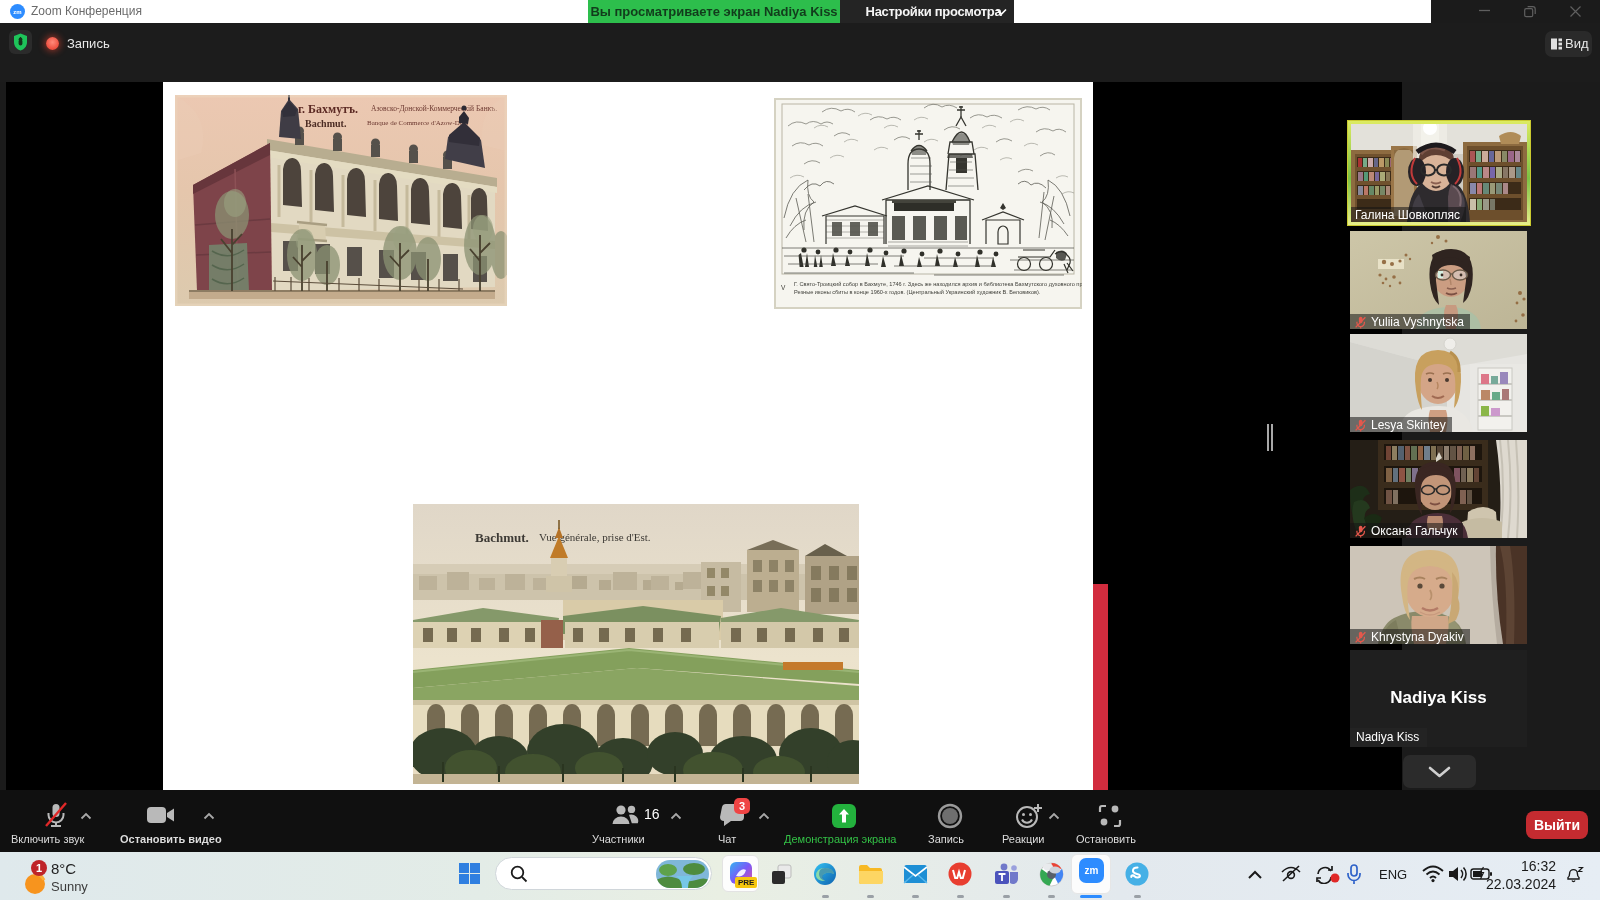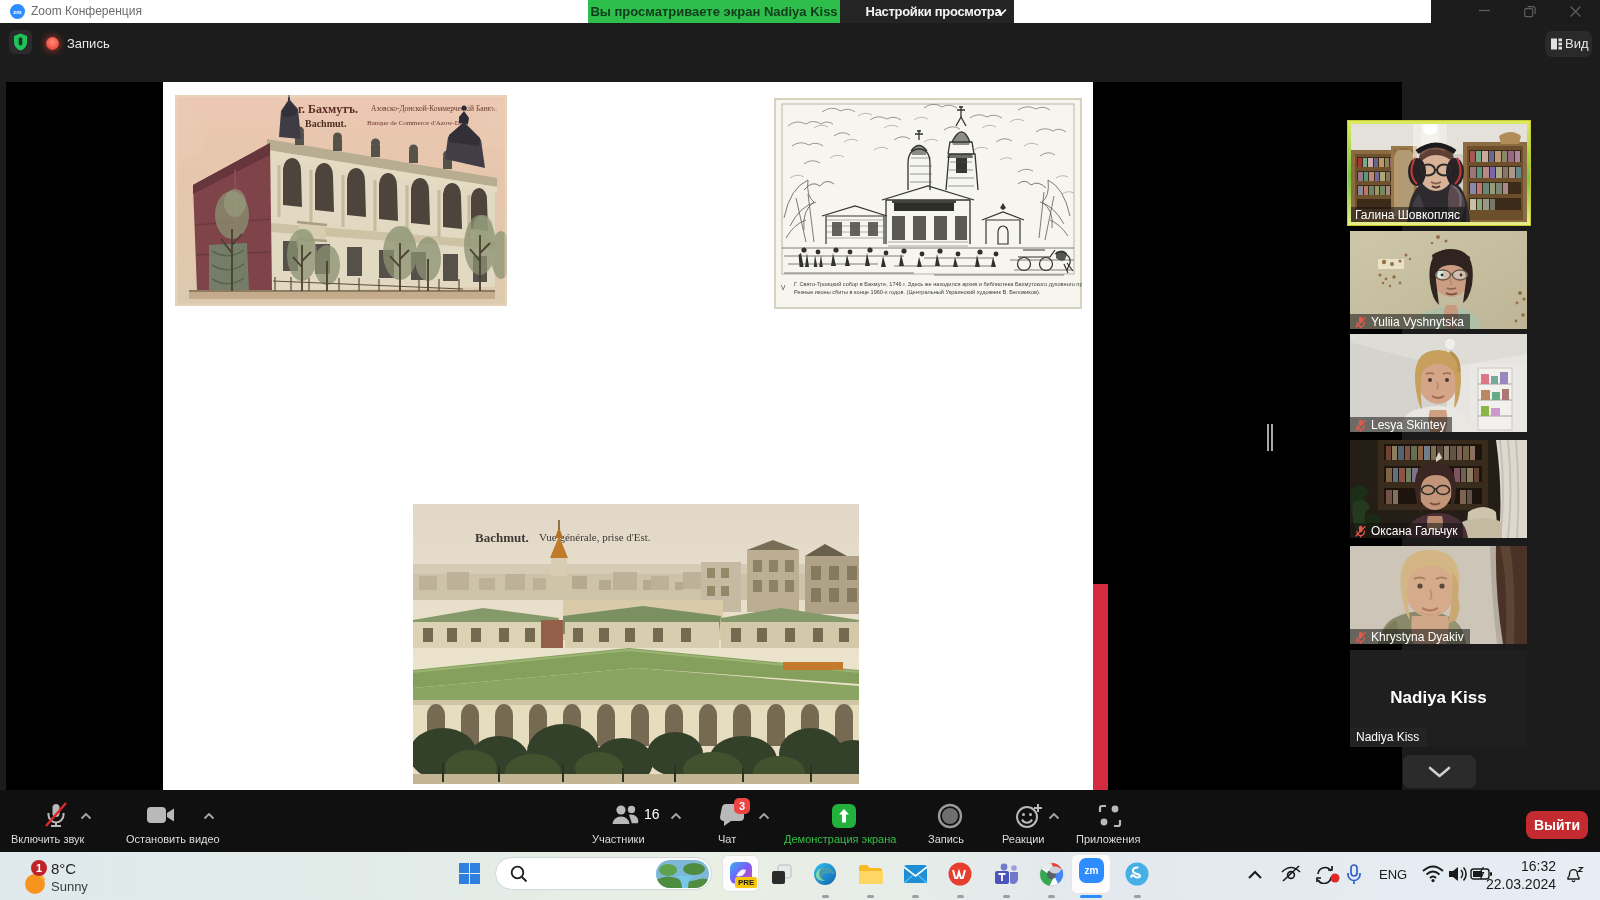--- a/index.html
+++ b/index.html
@@ -841,21 +841,21 @@
     </svg>
   <div class="tblabel" style="left:11px;">Включить звук</div>
 
   <svg class="abs" style="left:146px; top:13px;" width="30" height="24" viewBox="0 0 30 24">
     <rect x="1" y="4" width="19" height="16" rx="4" fill="#b9b9b9"></rect>
     <path d="M21 10 l7 -4.5 v13 l-7 -4.5 z" fill="#b9b9b9"></path>
   </svg>
   <svg class="abs" style="left:203px; top:22px;" width="12" height="8" viewBox="0 0 12 8">
       <path d="M1.5 6.5 l4.5 -4.5 l4.5 4.5" fill="none" stroke="#a8a8a8" stroke-width="1.8"></path>
     </svg>
-  <div class="tblabel" style="left:126px;">Остановить видео</div>
+  <div class="tblabel" style="left:120px;font-weight:bold;">Остановить видео</div>
 
   <svg class="abs" style="left:610px; top:12px;" width="30" height="26" viewBox="0 0 30 26">
     <circle cx="11" cy="8" r="4.6" fill="#b9b9b9"></circle>
     <path d="M2.5 22 a8.5 7.5 0 0 1 17 0 z" fill="#b9b9b9"></path>
     <circle cx="21.5" cy="7.4" r="3.7" fill="#b9b9b9"></circle>
     <path d="M19 12.8 a7 6.5 0 0 1 8.8 8.4 l-6 0" fill="#b9b9b9"></path>
   </svg>
   <div class="abs" style="left:644px; top:16px; color:#fff; font-size:14px;">16</div>
   <svg class="abs" style="left:670px; top:22px;" width="12" height="8" viewBox="0 0 12 8">
       <path d="M1.5 6.5 l4.5 -4.5 l4.5 4.5" fill="none" stroke="#a8a8a8" stroke-width="1.8"></path>
@@ -895,21 +895,21 @@
   <svg class="abs" style="left:1048px; top:22px;" width="12" height="8" viewBox="0 0 12 8">
       <path d="M1.5 6.5 l4.5 -4.5 l4.5 4.5" fill="none" stroke="#a8a8a8" stroke-width="1.8"></path>
     </svg>
   <div class="tblabel" style="left:1002px;">Реакции</div>
 
   <svg class="abs" style="left:1096px; top:12px;" width="28" height="28" viewBox="0 0 28 28">
     <path d="M4 10 v-4 a2 2 0 0 1 2 -2 h4 M24 18 v4 a2 2 0 0 1 -2 2 h-4" fill="none" stroke="#b9b9b9" stroke-width="2.2"></path>
     <circle cx="19" cy="7" r="3.4" fill="#b9b9b9"></circle>
     <circle cx="8" cy="20" r="3.4" fill="#b9b9b9"></circle>
   </svg>
-  <div class="tblabel" style="left:1076px;">Приложения</div>
+  <div class="tblabel" style="left:1076px;">Остановить</div>
 
   <div class="abs" style="left:1526px; top:21px; width:62px; height:28px; background:#c42b30; border-radius:8px; color:#fff; font-size:14px; font-weight:bold; text-align:center; line-height:28px;">Выйти</div>
 </div>
 
 <div class="abs" id="taskbar">
 
   <div class="abs" style="left:24px; top:4px; width:30px; height:40px;">
     <svg width="30" height="40" viewBox="0 0 30 40">
       <circle cx="11" cy="28" r="10" fill="#f7941e"></circle>
       <path d="M11 18 a10 10 0 0 1 9 6" stroke="#fbb03b" stroke-width="3" fill="none"></path>

